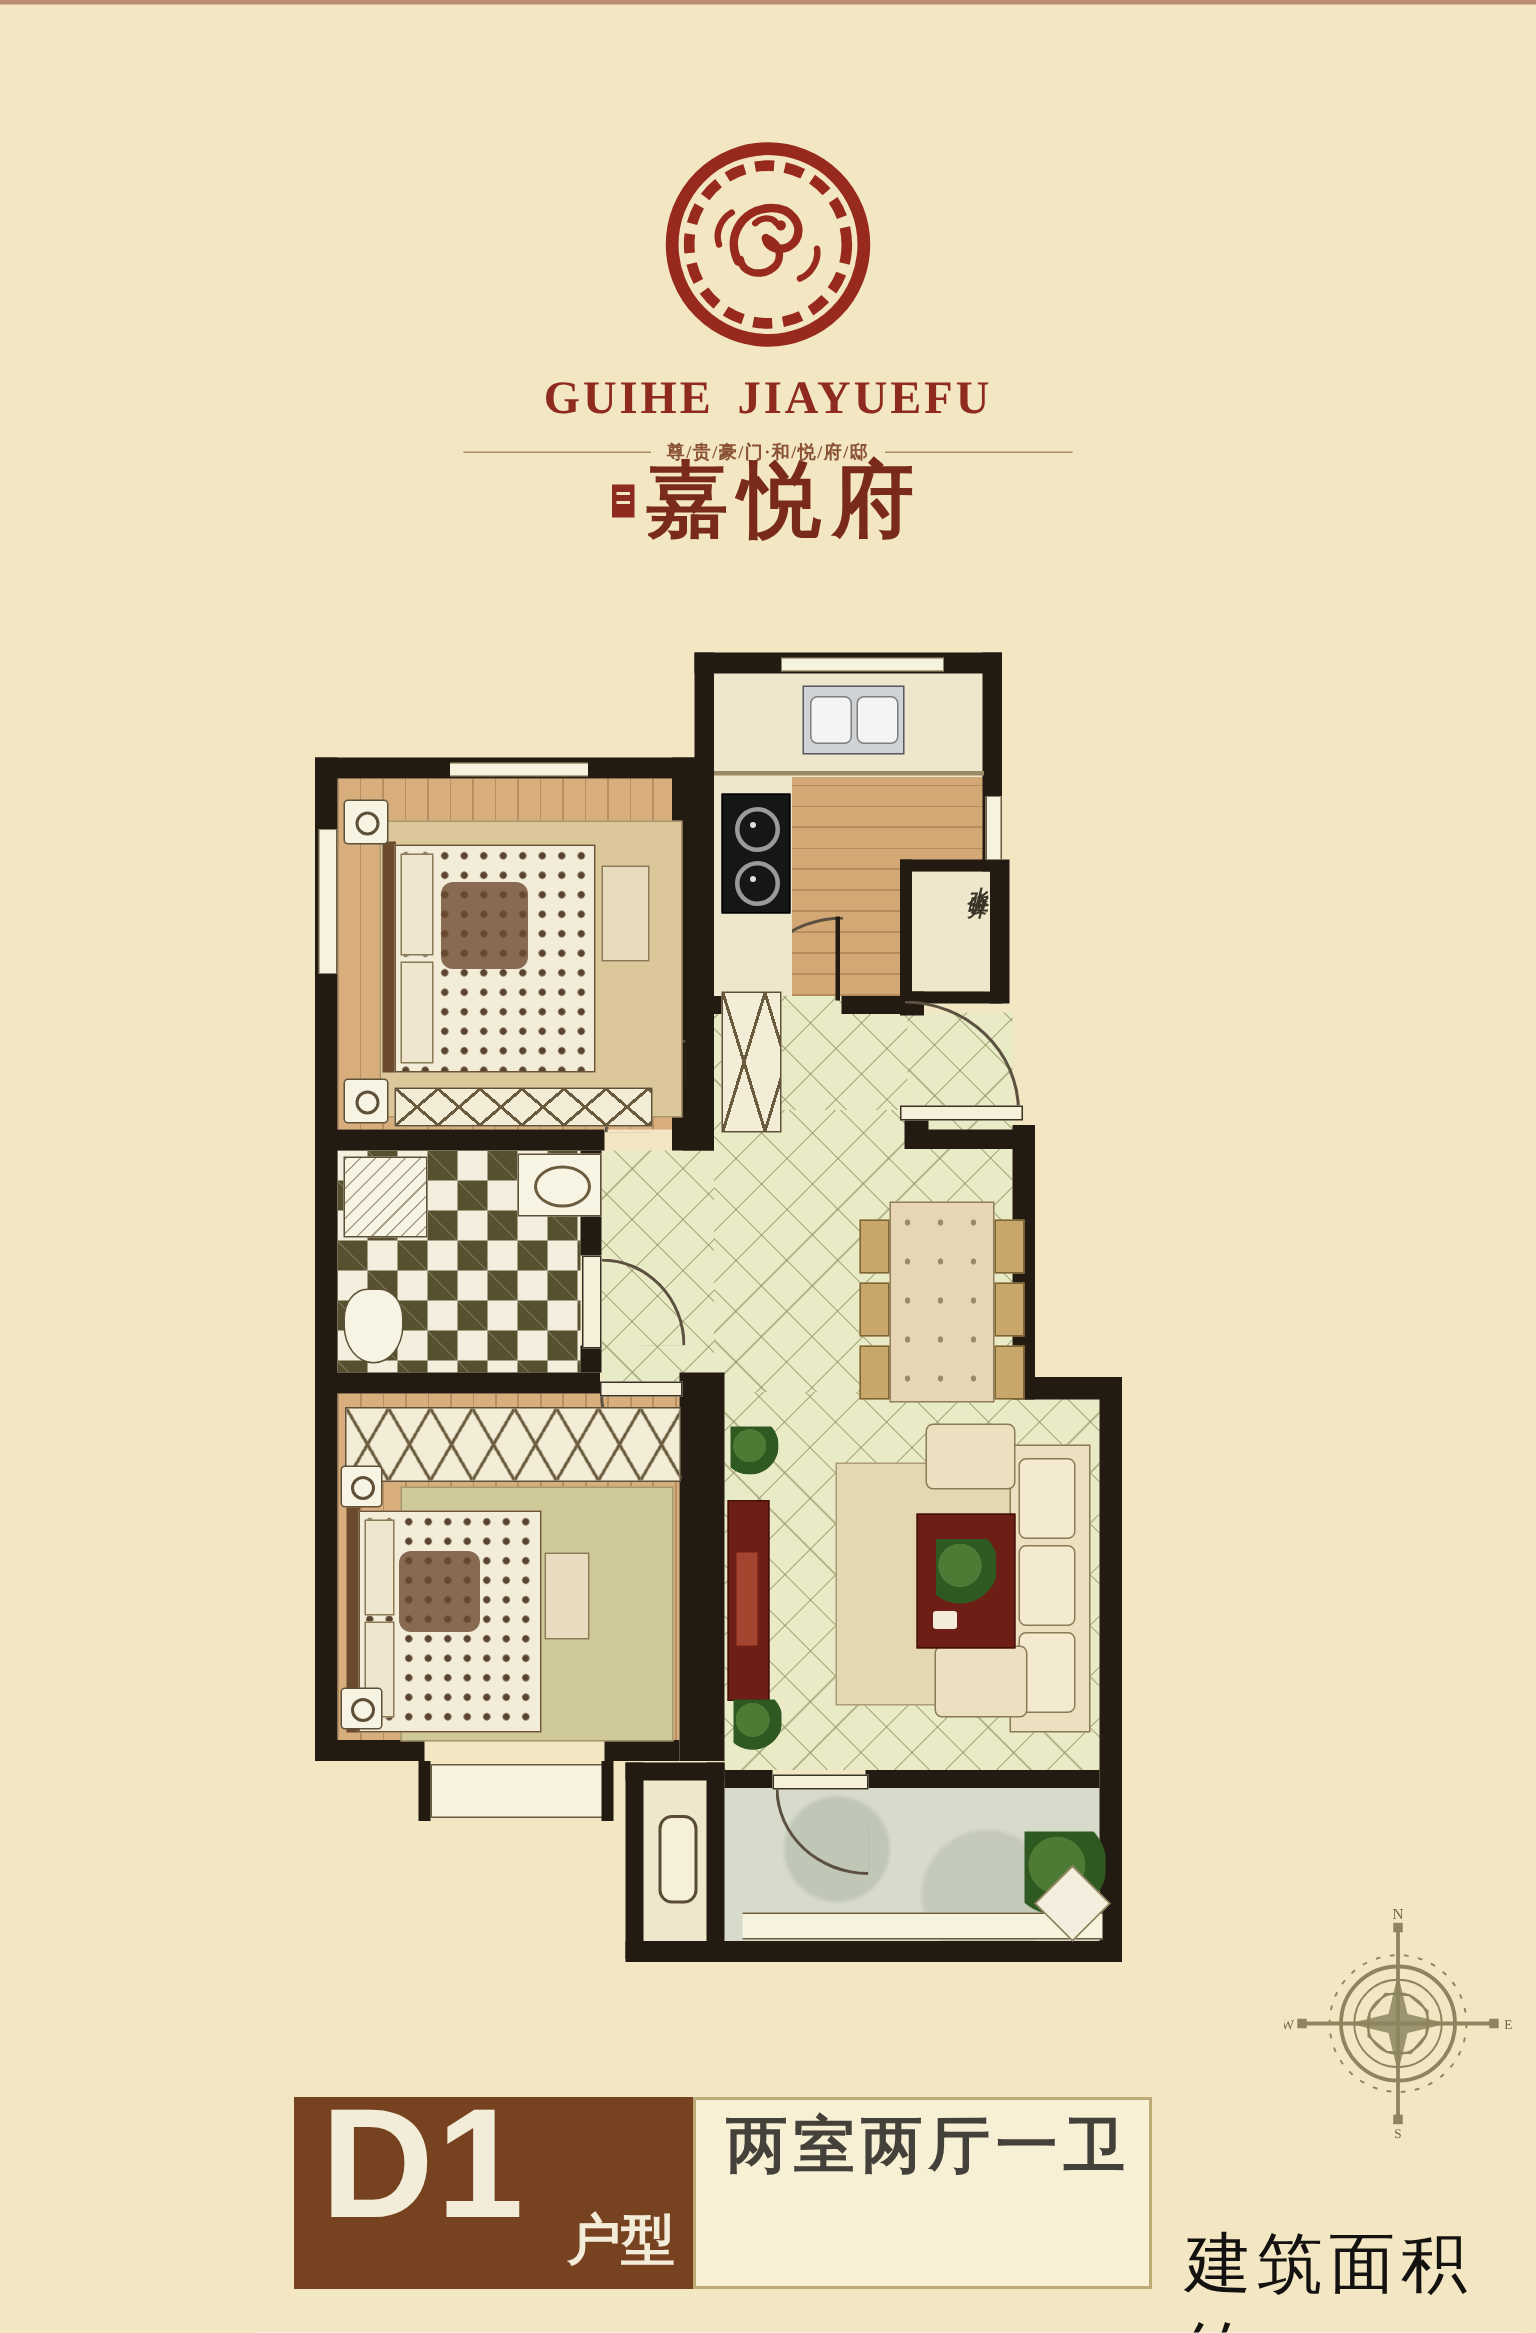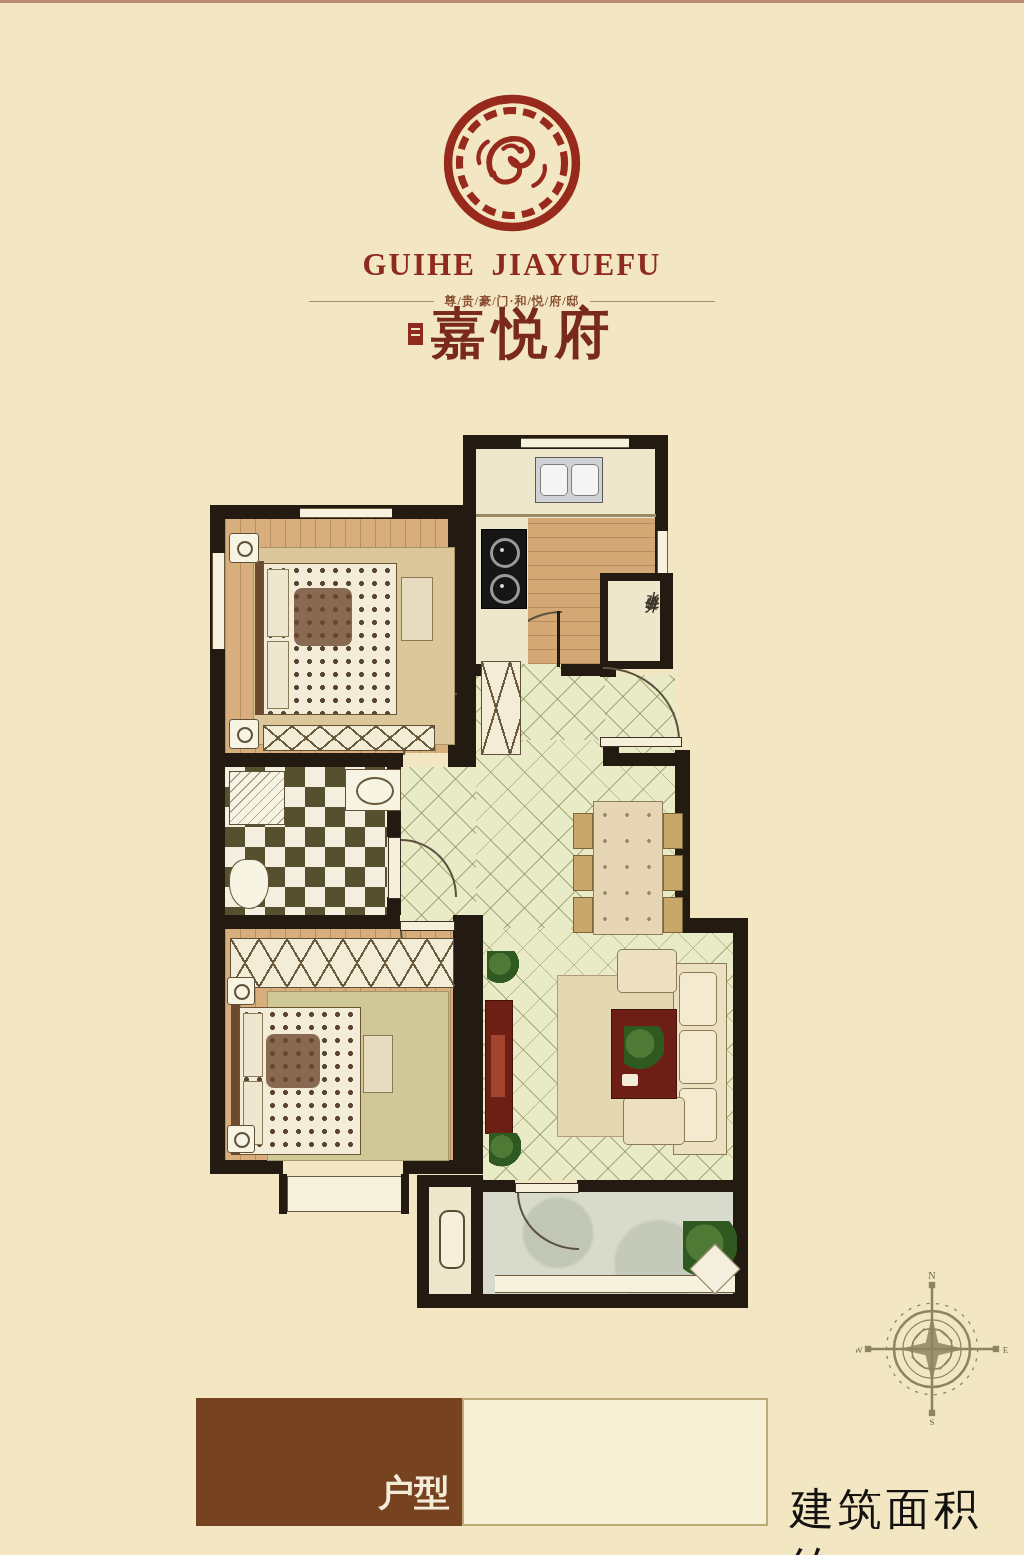--- a/index.html
+++ b/index.html
@@ -297,18 +297,20 @@
       <rect x="7" y="57.5" width="5" height="5" fill="#8d855f"></rect>
       <rect x="108" y="57.5" width="5" height="5" fill="#8d855f"></rect>
       <text x="60" y="5" text-anchor="middle" font-size="8" fill="#6f6847">N</text>
       <text x="118" y="63" text-anchor="middle" font-size="7" fill="#6f6847">E</text>
       <text x="60" y="120" text-anchor="middle" font-size="7" fill="#6f6847">S</text>
       <text x="2" y="63" text-anchor="middle" font-size="7" fill="#6f6847">W</text>
     </svg>
   </div>
 
   <div class="d1box">
+    <div class="d1code">D1</div>
     <div class="d1suffix">户型</div>
   </div>
   <div class="infopanel">
+    <div class="inforow1">两室两厅一卫</div>
   </div>
   <div class="watermark">建筑面积约</div>
 </div>
 
 </body></html>

